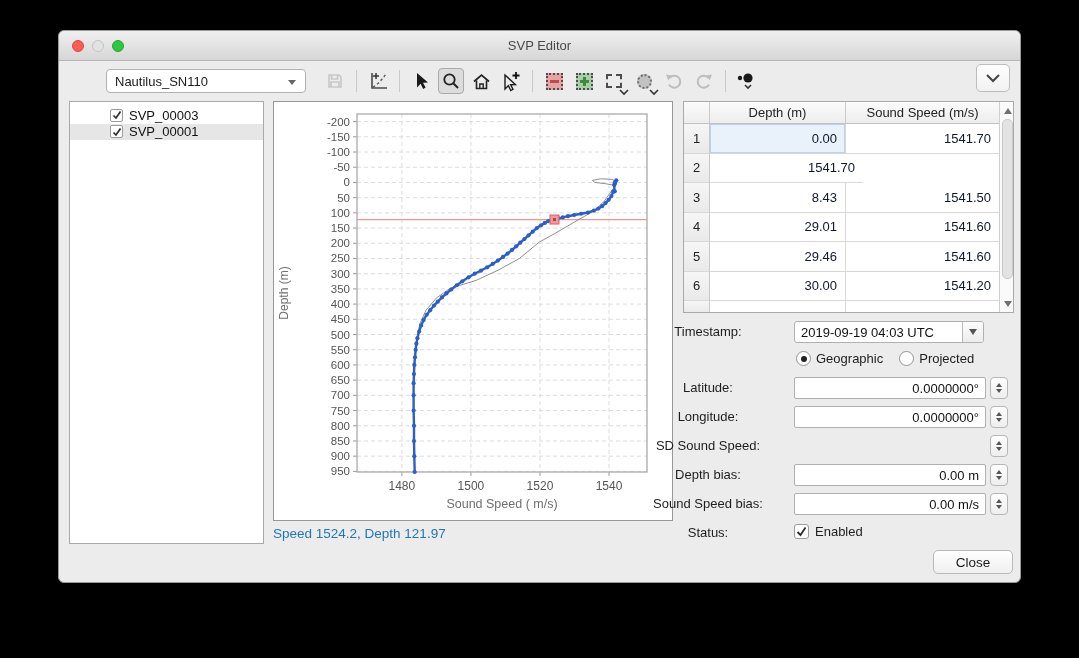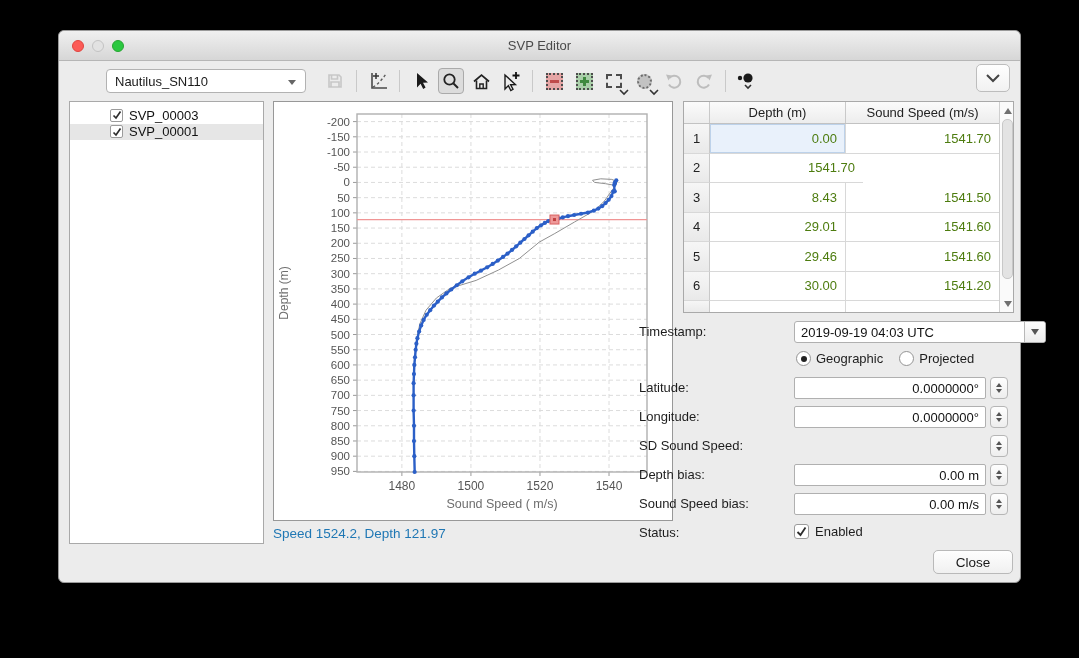--- a/index.html
+++ b/index.html
@@ -37,35 +37,35 @@
   .status-text { position:absolute; left:214px; top:495px; font-size:13.5px; color:#1f77b4; }
   .data-table { position:absolute; left:624px; top:70px; width:331px; height:212px; background:#fff; border:1px solid #a9a9a9; display:flex; overflow:hidden; }
   .tmain { width:315px; display:flex; flex-direction:column; }
   .thead { display:flex; height:22px; background:linear-gradient(#fbfbfb,#ededed); border-bottom:1px solid #c2c2c2; flex:none; }
   .thead .hcell { font-size:13px; color:#222; display:flex; align-items:center; justify-content:center; border-right:1px solid #c9c9c9; }
   .hcorner { width:26px; border-right:1px solid #c9c9c9; }
   .hdepth { width:136px; }
   .hspeed { width:153px; border-right:none !important; }
   .trow { display:flex; height:29.5px; flex:none; }
   .tnum { width:26px; background:linear-gradient(#f6f6f6,#e9e9e9); border-right:1px solid #c9c9c9; border-bottom:1px solid #d8d8d8; display:flex; align-items:center; justify-content:center; font-size:13px; color:#222; }
-  .tcell { display:flex; align-items:center; justify-content:flex-end; padding-right:8px; font-size:13px; color:#4d7c0f; border-right:1px solid #d8d8d8; border-bottom:1px solid #d8d8d8; }
+  .tcell { display:flex; align-items:center; justify-content:flex-end; padding-right:8px; font-size:13px; color:#0f172a; border-right:1px solid #d8d8d8; border-bottom:1px solid #d8d8d8; }
   .tcell.depth { width:136px; }
   .tcell.speed { width:153px; border-right:none; }
   .tcell.cursor { background:#e9f1fb; box-shadow:inset 0 0 0 1px #bdd2ea; }
   .vscroll { width:16px; border-left:1px solid #cfcfcf; background:#fafafa; position:relative; }
   .sarrow { position:absolute; left:0; width:15px; height:15px; display:flex; align-items:center; justify-content:center; }
   .sthumb { position:absolute; left:2px; top:17px; width:11px; height:160px; background:#e3e3e3; border:1px solid #c8c8c8; border-radius:5px; }
   .tri-up { width:0; height:0; border-left:4px solid transparent; border-right:4px solid transparent; border-bottom:6px solid #707070; }
   .tri-dn { width:0; height:0; border-left:4px solid transparent; border-right:4px solid transparent; border-top:6px solid #707070; }
-  .form-label { position:absolute; left:580px; width:170px; text-align:left; font-size:13px; color:#1d1d1d; }
+  .form-label { position:absolute; left:564px; width:170px; text-align:center; font-size:13px; color:#1d1d1d; }
   .field { position:absolute; left:735px; width:192px; height:22px; background:#fff; border:1px solid #b0b0b0; border-radius:2px; font-size:13px; color:#111; text-align:right; padding:0 6px; font-family:"Liberation Sans",sans-serif; }
   .spinner { position:absolute; left:931px; width:18px; height:22px; background:linear-gradient(#fefefe,#eee); border:1px solid #b6b6b6; border-radius:4px; display:flex; flex-direction:column; align-items:center; justify-content:center; gap:2px; }
   .spinner .u { width:0;height:0;border-left:3.5px solid transparent;border-right:3.5px solid transparent;border-bottom:4.5px solid #555; }
   .spinner .d { width:0;height:0;border-left:3.5px solid transparent;border-right:3.5px solid transparent;border-top:4.5px solid #555; }
-  .ts-combo { position:absolute; left:735px; top:290px; width:252px; height:22px; background:#fff; border:1px solid #b0b0b0; border-radius:3px; display:flex; align-items:center; }
+  .ts-combo { position:absolute; left:735px; top:290px; width:190px; height:22px; background:#fff; border:1px solid #b0b0b0; border-radius:3px; display:flex; align-items:center; }
   .ts-combo .val { flex:1; font-size:13px; color:#111; padding-left:6px; }
   .ts-combo .dd { width:21px; height:20px; border-left:1px solid #b8b8b8; background:linear-gradient(#fdfdfd,#ececec); border-radius:0 2px 2px 0; display:flex; align-items:center; justify-content:center; }
   .radio-row { position:absolute; left:737px; top:320px; display:flex; gap:16px; align-items:center; }
   .radio { display:flex; align-items:center; gap:5px; font-size:13px; color:#1d1d1d; }
   .rdot { width:15px; height:15px; border-radius:50%; border:1px solid #949494; background:#fff; display:flex; align-items:center; justify-content:center; }
   .rdot.on::after { content:""; width:6px; height:6px; border-radius:50%; background:#222; }
   .status-row { position:absolute; left:735px; top:493px; display:flex; align-items:center; gap:6px; font-size:13px; color:#1d1d1d; }
   .cb15 { width:15px; height:15px; background:#fff; border:1px solid #9b9b9b; border-radius:3px; display:flex; align-items:center; justify-content:center; }
   .close-btn { position:absolute; left:874px; top:519px; width:80px; height:24px; background:linear-gradient(#fefefe,#f0f0f0); border:1px solid #b9b9b9; border-radius:5px; font-size:13.5px; color:#1a1a1a; display:flex; align-items:center; justify-content:center; }
 </style>

